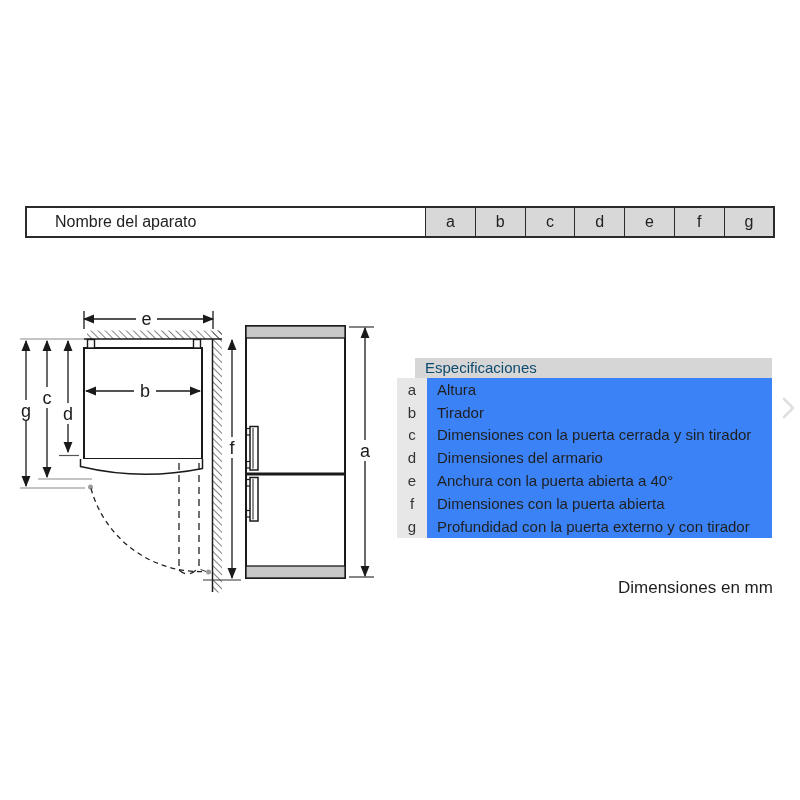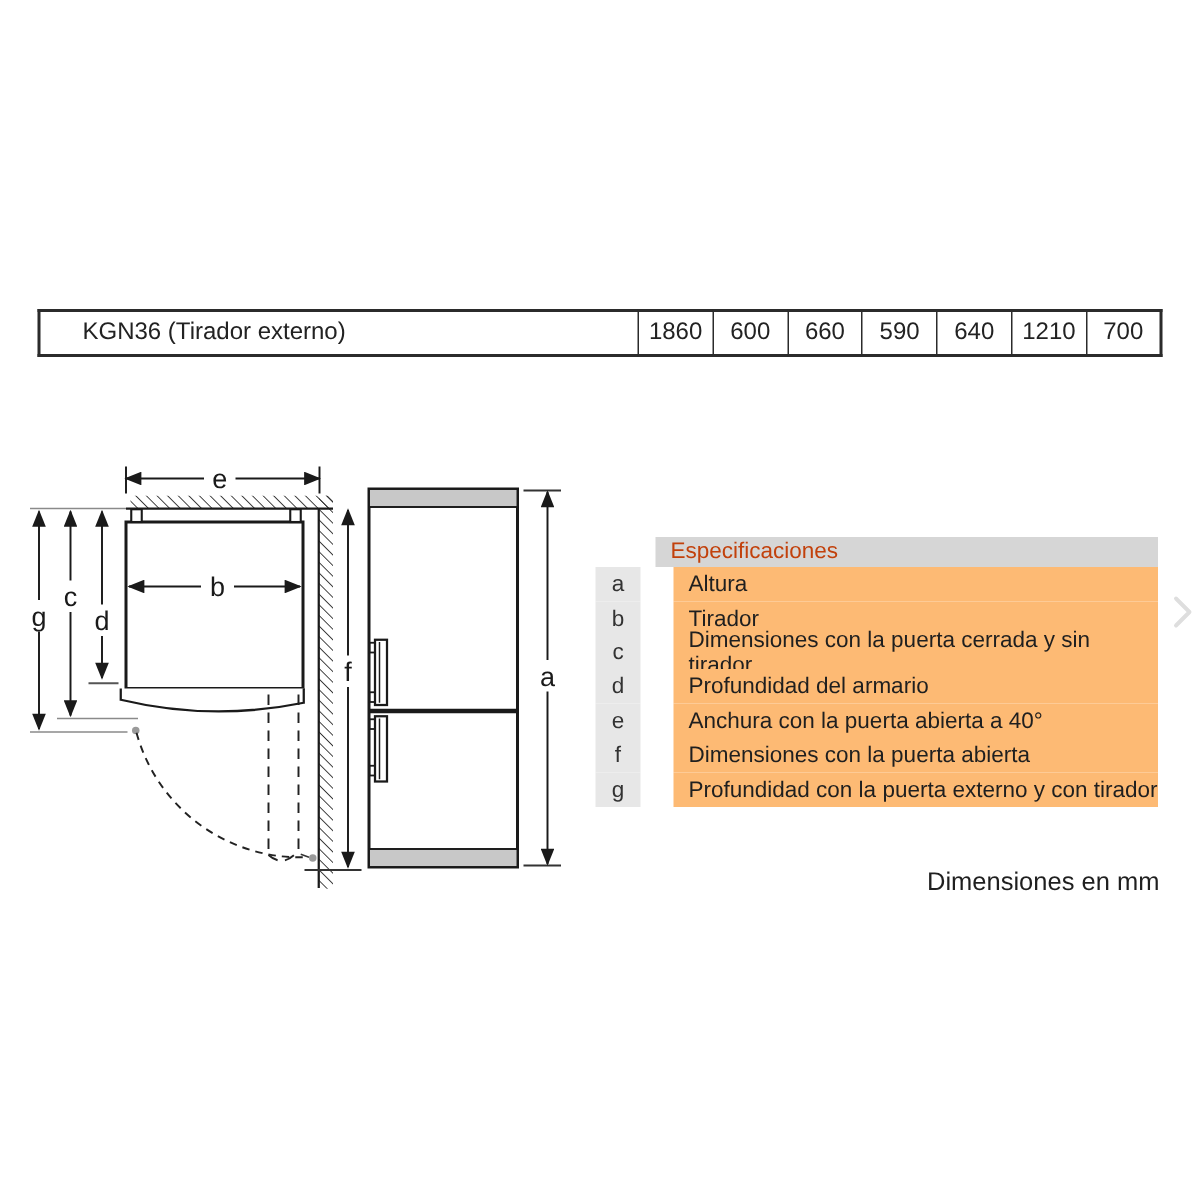--- a/index.html
+++ b/index.html
@@ -16,57 +16,57 @@
   .spec-table td{
     border:1.5px solid #2b2b2b;height:28px;padding:0;
     text-align:center;vertical-align:middle;background:#fff;
   }
   .spec-table{border:2px solid #2b2b2b;}
   .spec-table td.name-col{text-align:left;padding-left:28px;width:370px;}
   .spec-table td.dim-head{background:#d8d8d8;}
   
   .legend{position:absolute;left:397px;top:358px;width:375px;font-size:15px;}
   .legend-header{
-    margin-left:40px;height:20px;line-height:20px;background:#d6d6d6;
-    padding-left:10px;color:#c2410c;
+    margin-left:18px;height:20px;line-height:20px;background:#d6d6d6;
+    padding-left:10px;color:#0c4a6e;
   }
   .legend-row{display:flex;height:22.8px;align-items:center;}
   .legend-key{
     width:30px;align-self:stretch;background:#e7e7e7;display:flex;
     align-items:center;justify-content:center;color:#333;
   }
   .legend-label{
-    flex:1;align-self:stretch;background:#fdba74;display:flex;
-    align-items:center;padding-left:10px;margin-left:22px;
+    flex:1;align-self:stretch;background:#3b82f6;display:flex;
+    align-items:center;padding-left:10px;
   }
   
   .units-note{position:absolute;left:618px;top:578px;font-size:17px;color:#1f1f1f;}
   
   .diagram{position:absolute;left:15px;top:300px;}
   .diagram text{
     font-family:"Liberation Sans", sans-serif;font-size:18px;fill:#1a1a1a;
     text-anchor:middle;
   }
   
   .next-chevron{position:absolute;left:780px;top:395px;cursor:pointer;}
 </style>
 </head>
 <body>
 
 <table class="spec-table">
   <tbody>
-  <tr>
-    <td class="name-col">KGN36 (Tirador externo)</td>
-    <td>1860</td>
-    <td>600</td>
-    <td>660</td>
-    <td>590</td>
-    <td>640</td>
-    <td>1210</td>
-    <td>700</td>
+      <tr>
+    <td class="name-col">Nombre del aparato</td>
+    <td class="dim-head">a</td>
+    <td class="dim-head">b</td>
+    <td class="dim-head">c</td>
+    <td class="dim-head">d</td>
+    <td class="dim-head">e</td>
+    <td class="dim-head">f</td>
+    <td class="dim-head">g</td>
   </tr>
 </tbody>
   </table>
 
 <svg class="diagram" width="370" height="300" viewBox="15 300 370 300">
   <defs>
     <marker id="arr" viewBox="0 0 10 8" refX="9" refY="4" markerWidth="9" markerHeight="7" orient="auto-start-reverse">
       <path d="M0,0 L10,4 L0,8 Z" fill="#1a1a1a"></path>
     </marker>
     <pattern id="hatch" width="5" height="5" patternUnits="userSpaceOnUse" patternTransform="rotate(-45)">
@@ -186,21 +186,21 @@
   <div class="legend-row">
     <div class="legend-key">b</div>
     <div class="legend-label">Tirador</div>
   </div>
   <div class="legend-row">
     <div class="legend-key">c</div>
     <div class="legend-label">Dimensiones con la puerta cerrada y sin tirador</div>
   </div>
   <div class="legend-row">
     <div class="legend-key">d</div>
-    <div class="legend-label">Profundidad del armario</div>
+    <div class="legend-label">Dimensiones del armario</div>
   </div>
   <div class="legend-row">
     <div class="legend-key">e</div>
     <div class="legend-label">Anchura con la puerta abierta a 40°</div>
   </div>
   <div class="legend-row">
     <div class="legend-key">f</div>
     <div class="legend-label">Dimensiones con la puerta abierta</div>
   </div>
   <div class="legend-row">

